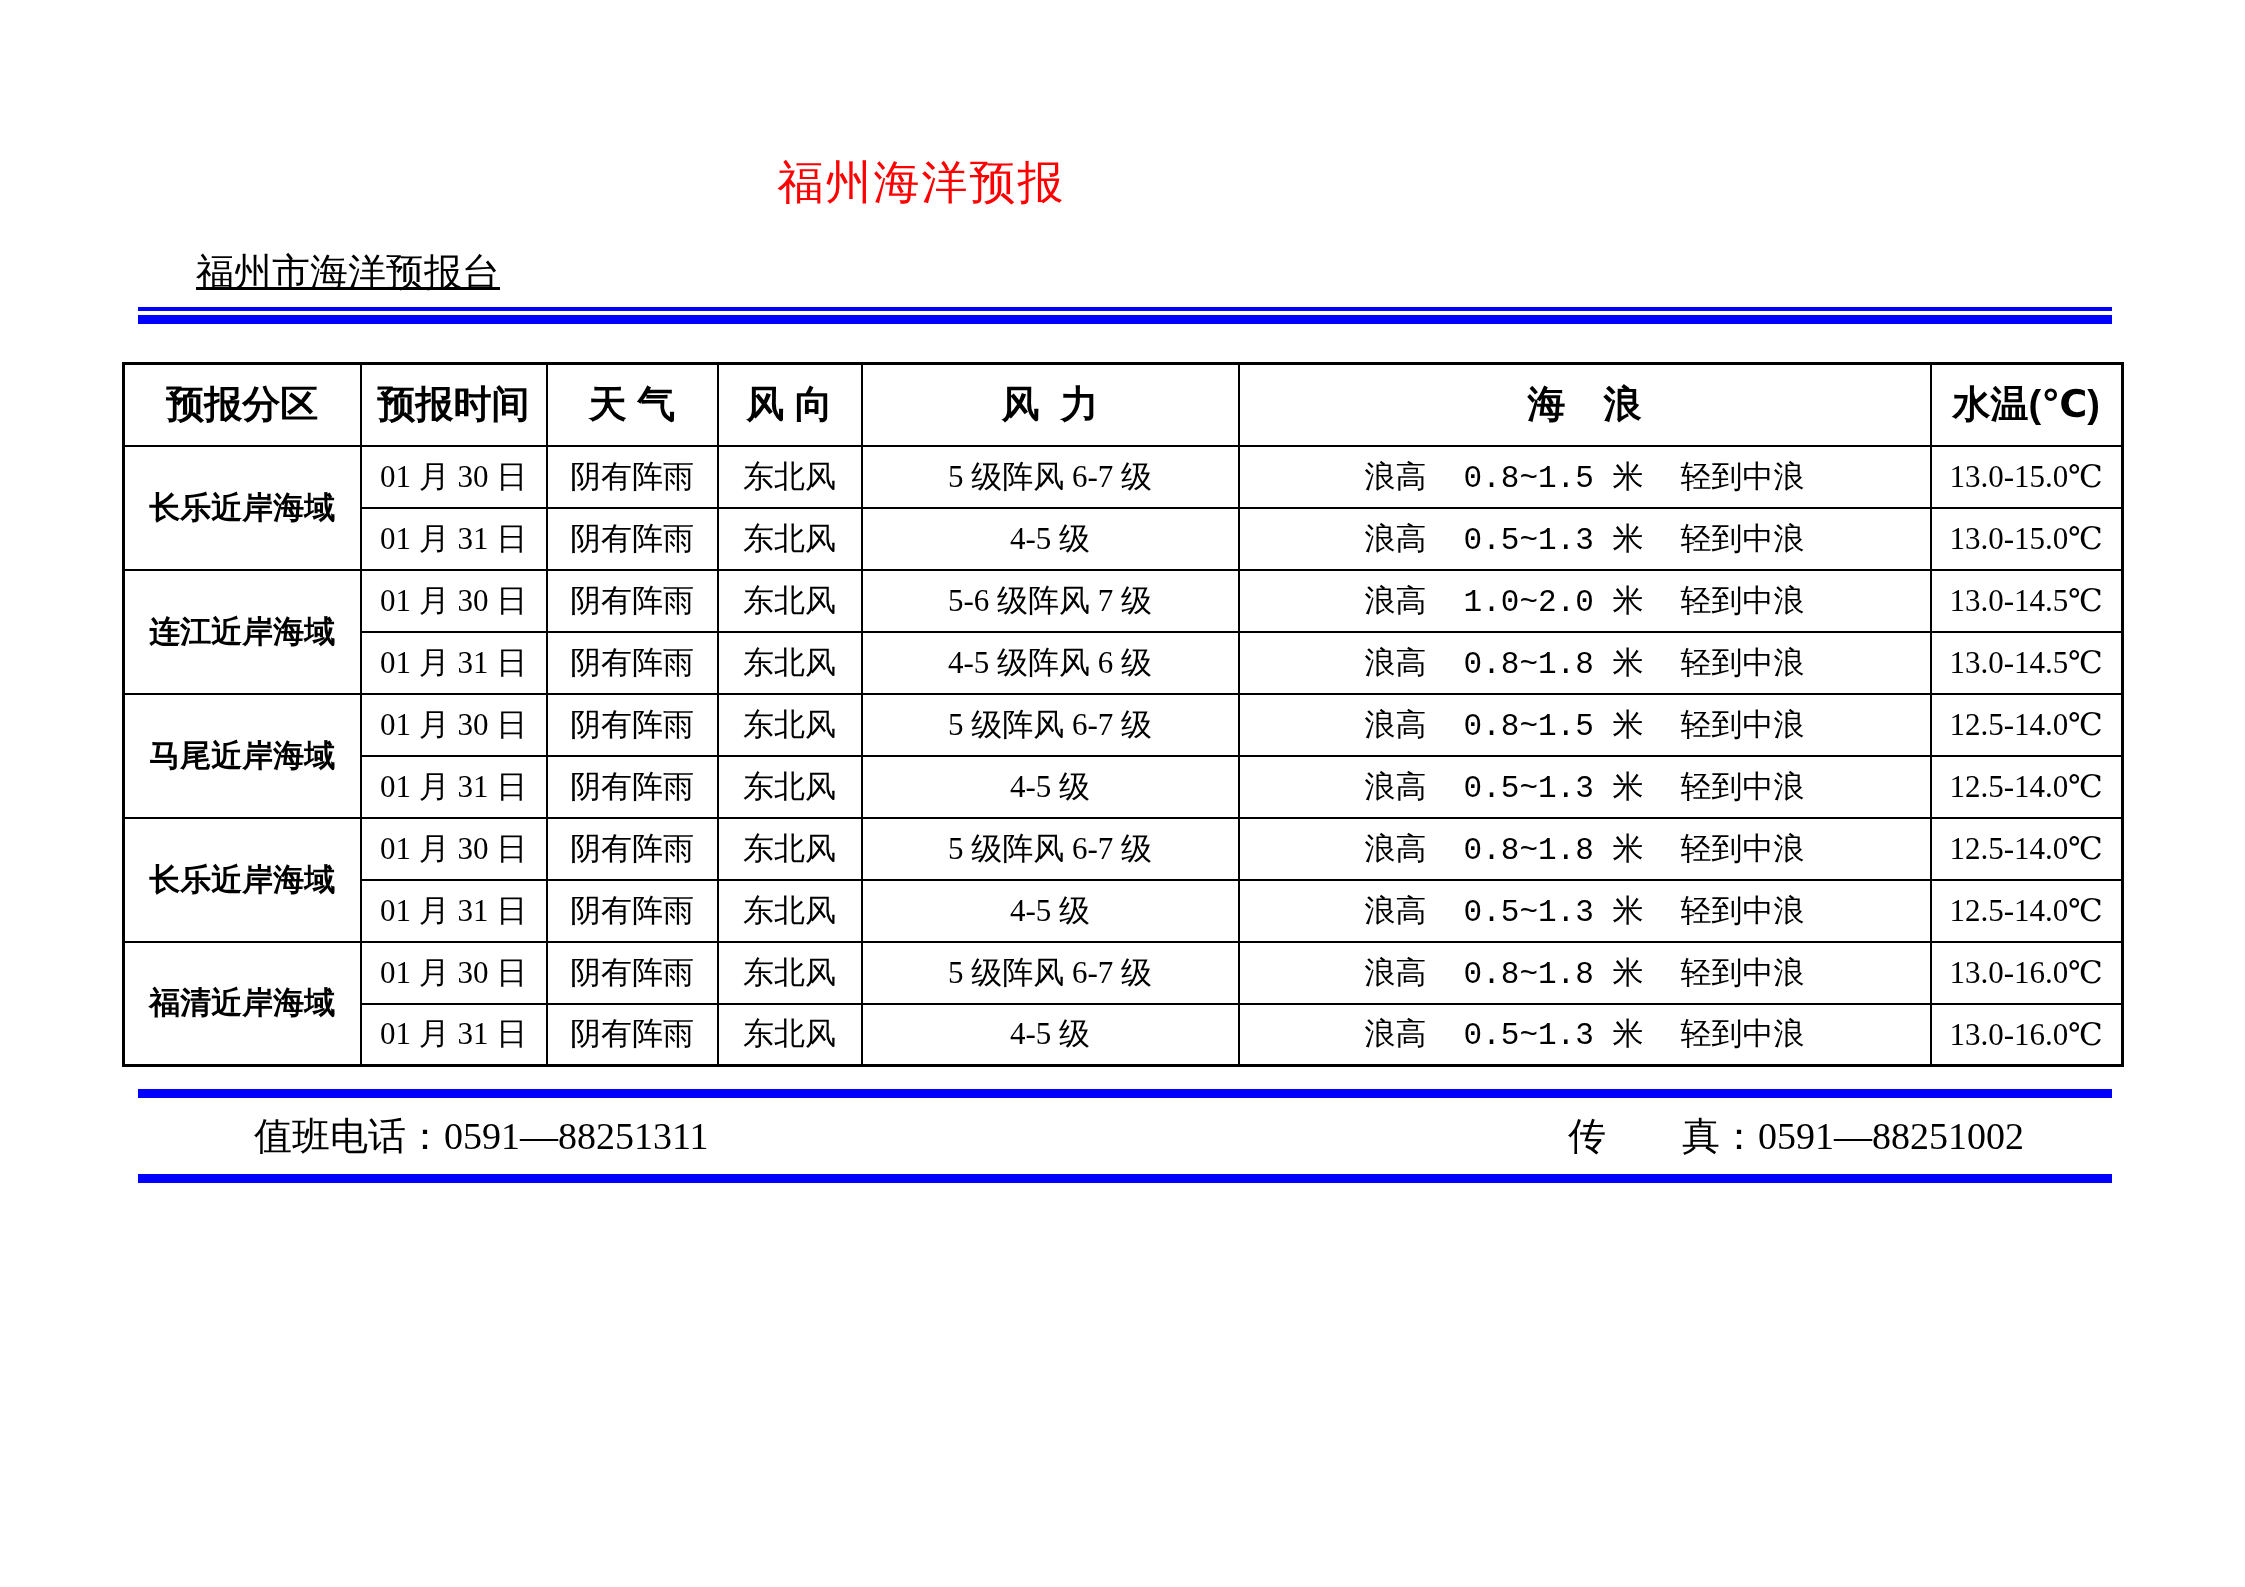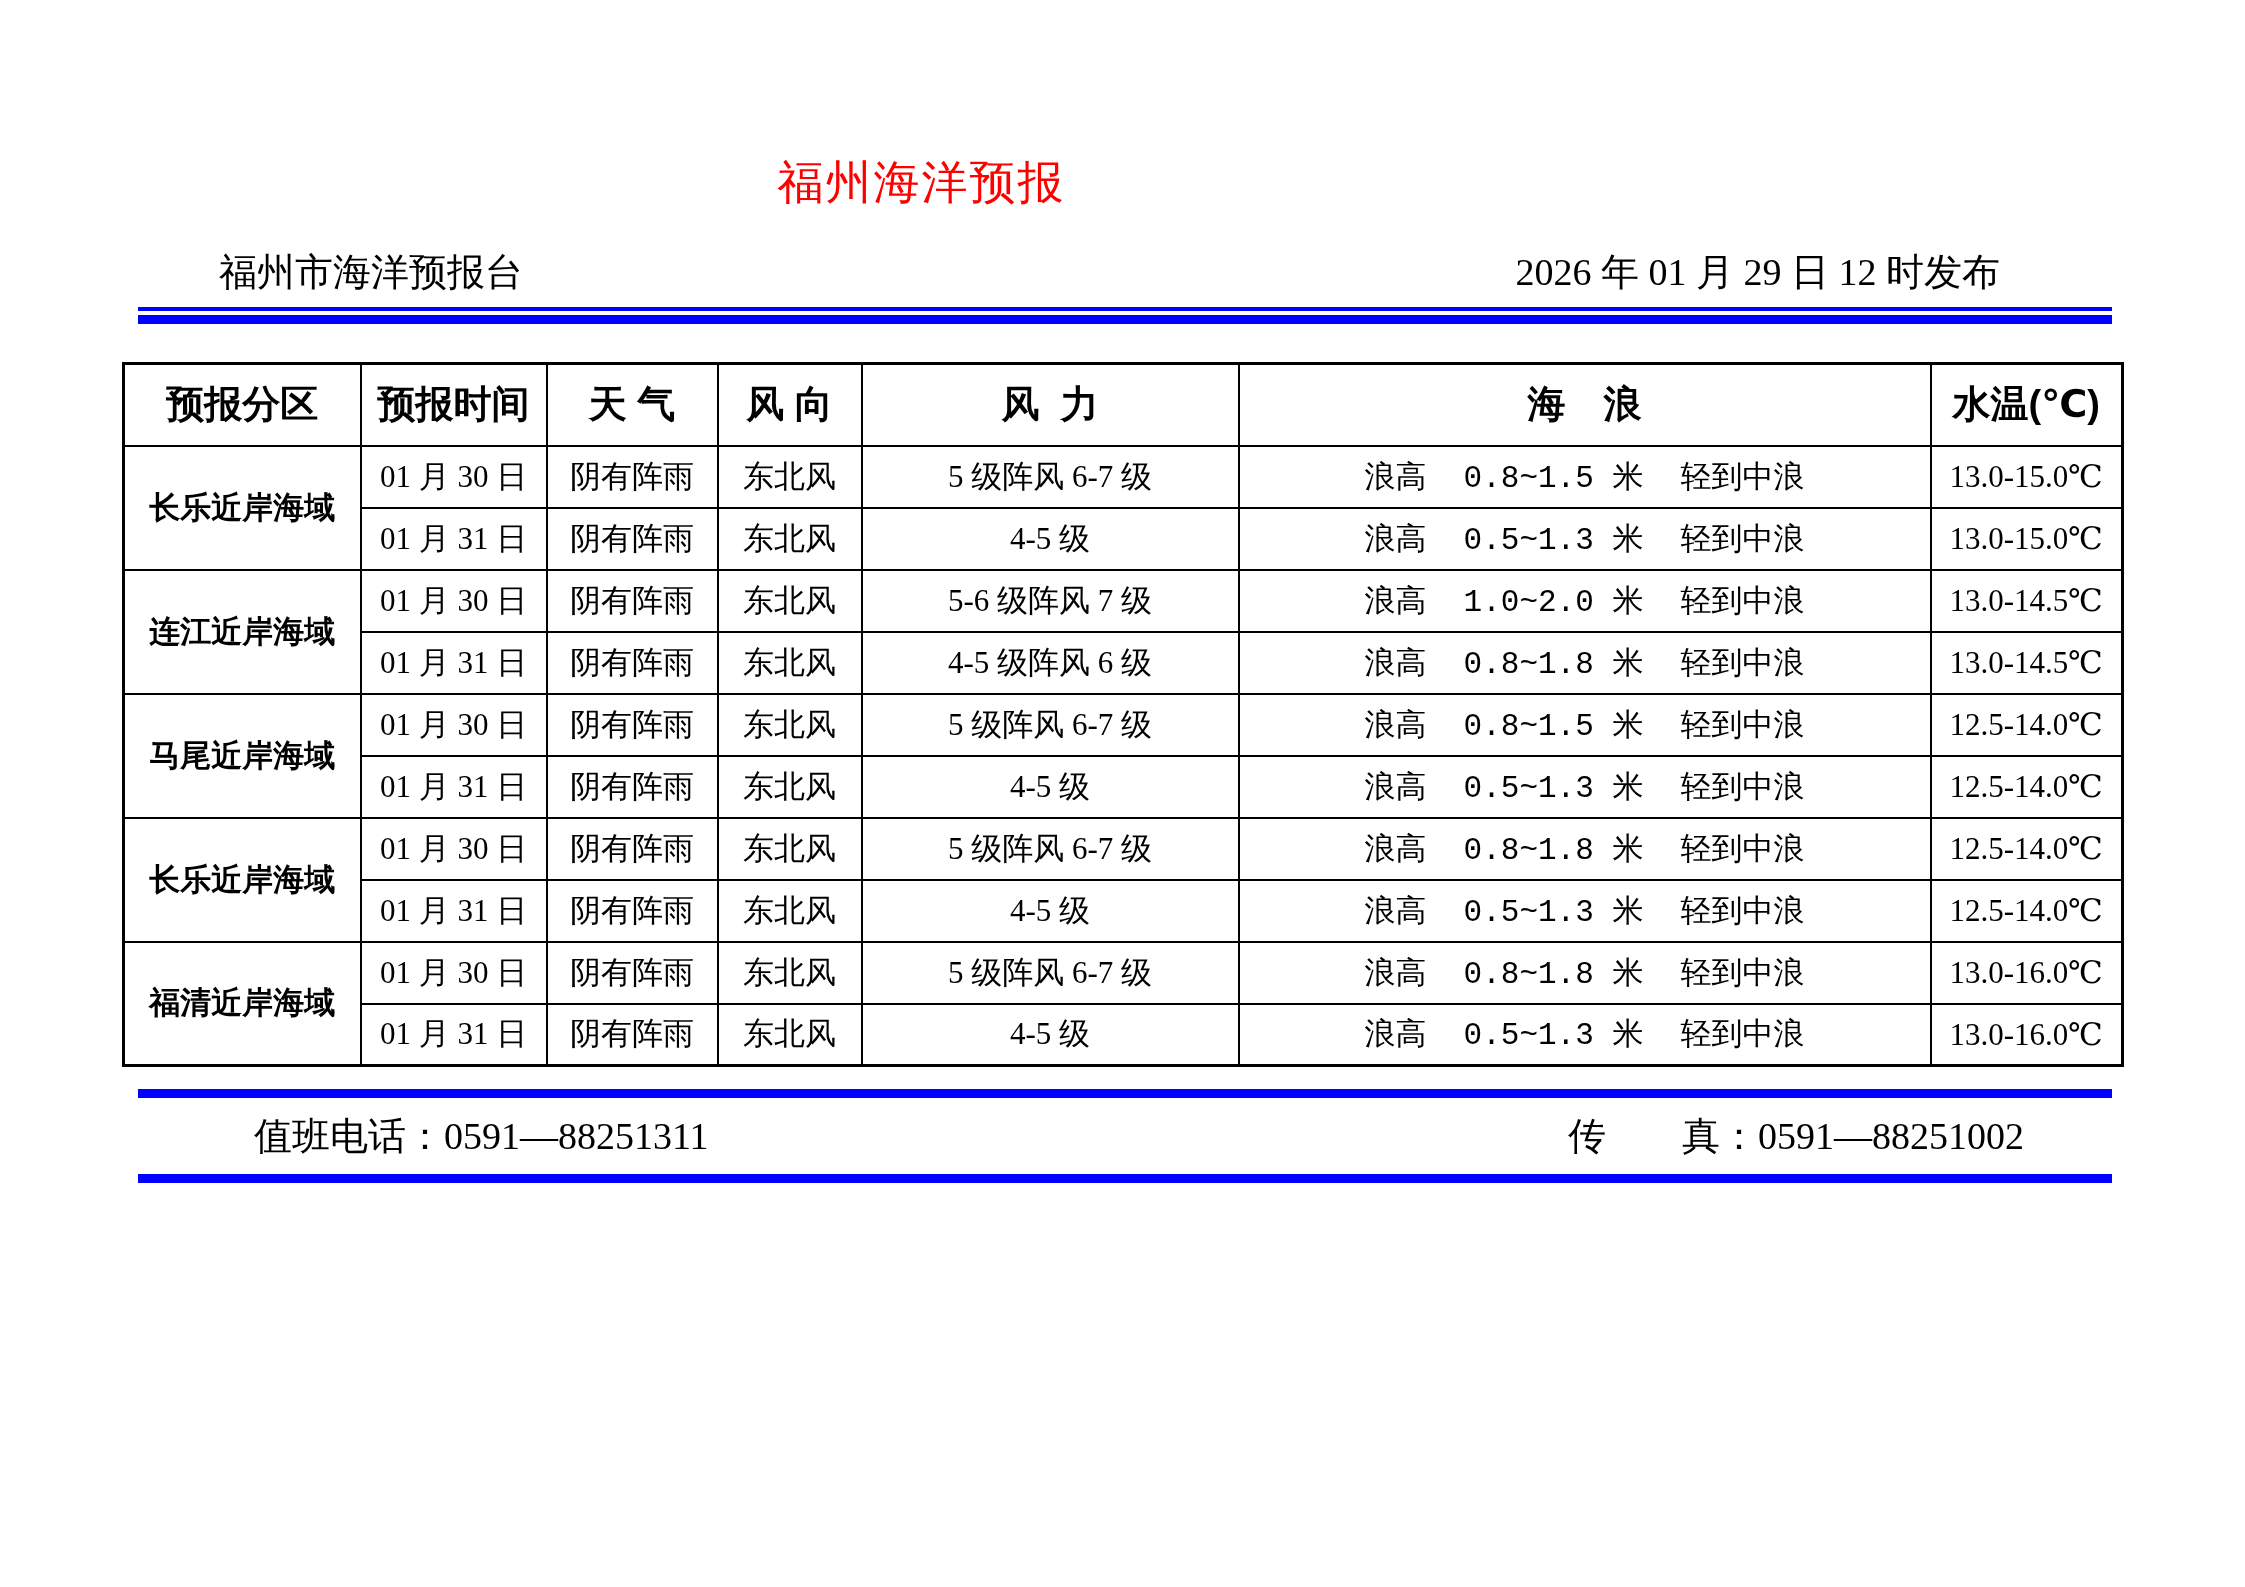--- a/index.html
+++ b/index.html
@@ -20,21 +20,21 @@
     line-height: 1.1;
     color: #FF0000;
     letter-spacing: 2px;
   }
 
   .meta-row {
     top: 250px; left: 138px; width: 1974px;
     display: flex; justify-content: space-between; align-items: baseline;
     font-size: 38px; line-height: 1.2;
   }
-  .issuer { margin-left: 81px; }
+  .issuer { margin-left: 58px; text-decoration: underline; }
   .issue-time { margin-right: 112px; }
 
   .rule-double { top: 307px; left: 138px; width: 1974px; }
   .rule-double .thin  { height: 4px; background: #0000FF; }
   .rule-double .gapln { height: 4px; background: transparent; }
   .rule-double .thick { height: 9px; background: #0000FF; }
 
   table.forecast {
     position: absolute; top: 362px; left: 122px;
     width: 1999px;
@@ -86,21 +86,20 @@
     white-space: pre;
   }
 </style>
 </head>
 <body>
 
 <div class="abs doc-title">福州海洋预报</div>
 
 <div class="abs meta-row">
   <span class="issuer">福州市海洋预报台</span>
-  <span class="issue-time">2026 年 01 月 29 日 12 时发布</span>
 </div>
 
 <div class="abs rule-double">
   <div class="thin"></div>
   <div class="gapln"></div>
   <div class="thick"></div>
 </div>
 
 <table class="forecast">
   <colgroup>

